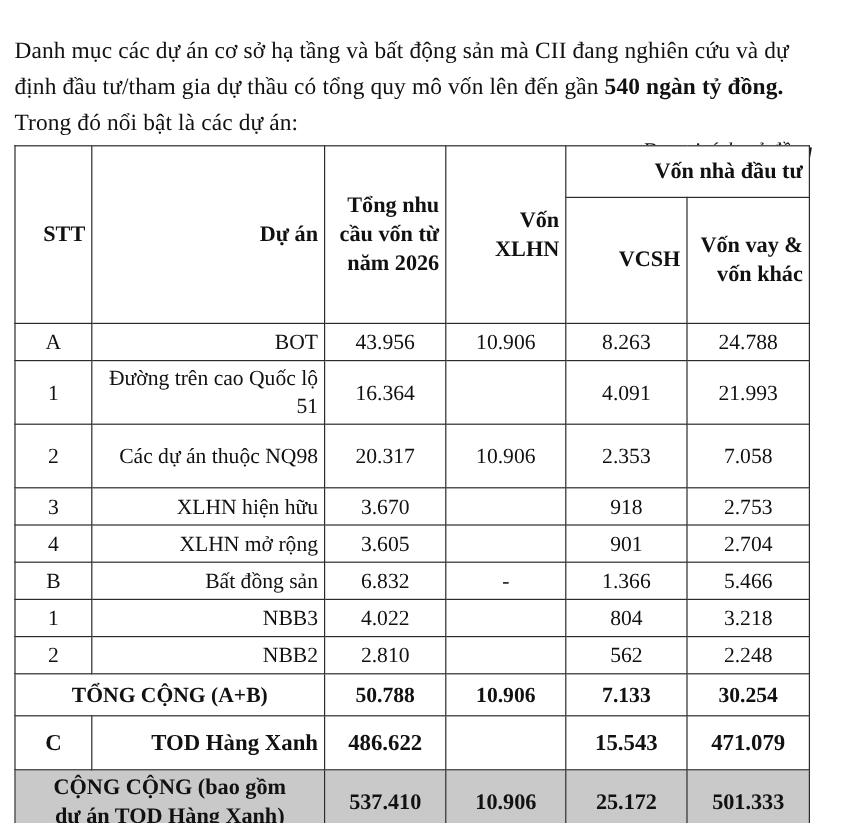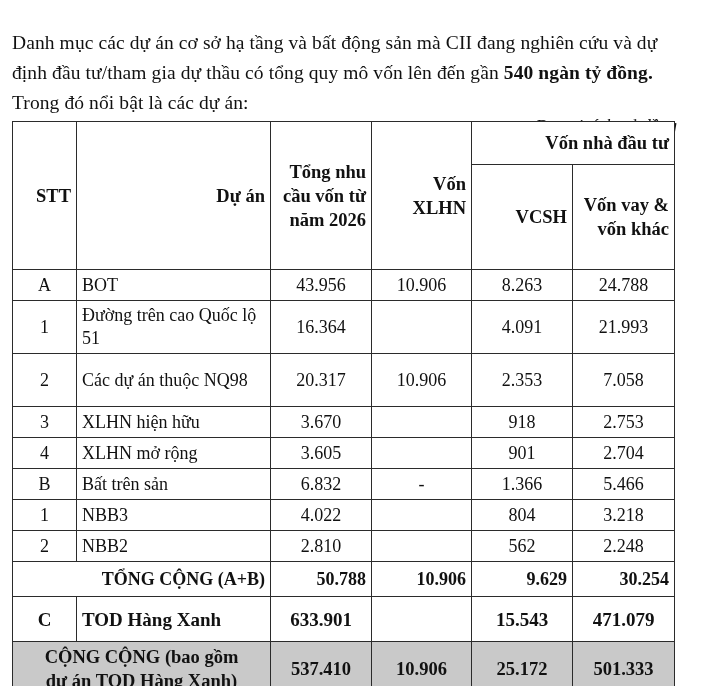--- a/index.html
+++ b/index.html
@@ -81,21 +81,21 @@
 
   
   col.c-stt   { width: 64px; }
   col.c-proj  { width: 194px; }
   col.c-total { width: 101px; }
   col.c-nsnn  { width: 100px; }
   col.c-vcsh  { width: 101px; }
   col.c-loan  { width: 102px; }
 
   .c-center { text-align: center; }
-  .c-left   { text-align: left; }
+  .c-left   { text-align: right; }
   .bold     { font-weight: bold; }
   .row-tall td { height: 48px; }
   .row-std td  { height: 26px; }
 
   .num { text-align: center; white-space: nowrap; margin-top: 44px; }
 
   
   tr.shaded td {
     background: #c9c9c9;
     font-weight: bold;
@@ -104,21 +104,20 @@
     text-align: center;
     line-height: 24px;
     padding: 3px 4px;
     font-size: 18.5px;
   }
   tr.shaded td.num { font-size: 18.5px; }
 
   tr.total-ab td {
     font-weight: bold;
     height: 30px;
-    text-align: right;
   }
   tr.total-c td {
     font-weight: bold;
     height: 40px;
     font-size: 19px;
   }
   .hdr-sub { font-size: 18.5px; }
   .two-line { line-height: 23px; }
 </style>
 </head>
@@ -197,21 +196,21 @@
           <td class="c-center">4</td>
           <td class="c-left">XLHN mở rộng</td>
           <td class="num">3.605</td>
           <td class="num"></td>
           <td class="num">901</td>
           <td class="num">2.704</td>
         </tr>
 
         <tr class="row-std">
           <td class="c-center bold">B</td>
-          <td class="c-left bold">Bất trên sản</td>
+          <td class="c-left bold">Bất đồng sản</td>
           <td class="num bold">6.832</td>
           <td class="num bold">-</td>
           <td class="num bold">1.366</td>
           <td class="num bold">5.466</td>
         </tr>
 
         <tr class="row-std">
           <td class="c-center">1</td>
           <td class="c-left">NBB3</td>
           <td class="num">4.022</td>
@@ -226,28 +225,28 @@
           <td class="num">2.810</td>
           <td class="num"></td>
           <td class="num">562</td>
           <td class="num">2.248</td>
         </tr>
 
         <tr class="total-ab">
           <td colspan="2" class="c-center bold">TỔNG CỘNG (A+B)</td>
           <td class="num bold">50.788</td>
           <td class="num bold">10.906</td>
-          <td class="num bold">9.629</td>
+          <td class="num bold">7.133</td>
           <td class="num bold">30.254</td>
         </tr>
 
         <tr class="total-c">
           <td class="c-center bold">C</td>
           <td class="c-left bold">TOD Hàng Xanh</td>
-          <td class="num bold">633.901</td>
+          <td class="num bold">486.622</td>
           <td class="num bold"></td>
           <td class="num bold">15.543</td>
           <td class="num bold">471.079</td>
         </tr>
 
         <tr class="shaded">
           <td colspan="2" class="label">
             <span>CỘNG CỘNG (bao gồm</span><br>
             <span>dự án TOD Hàng Xanh)</span>
           </td>

